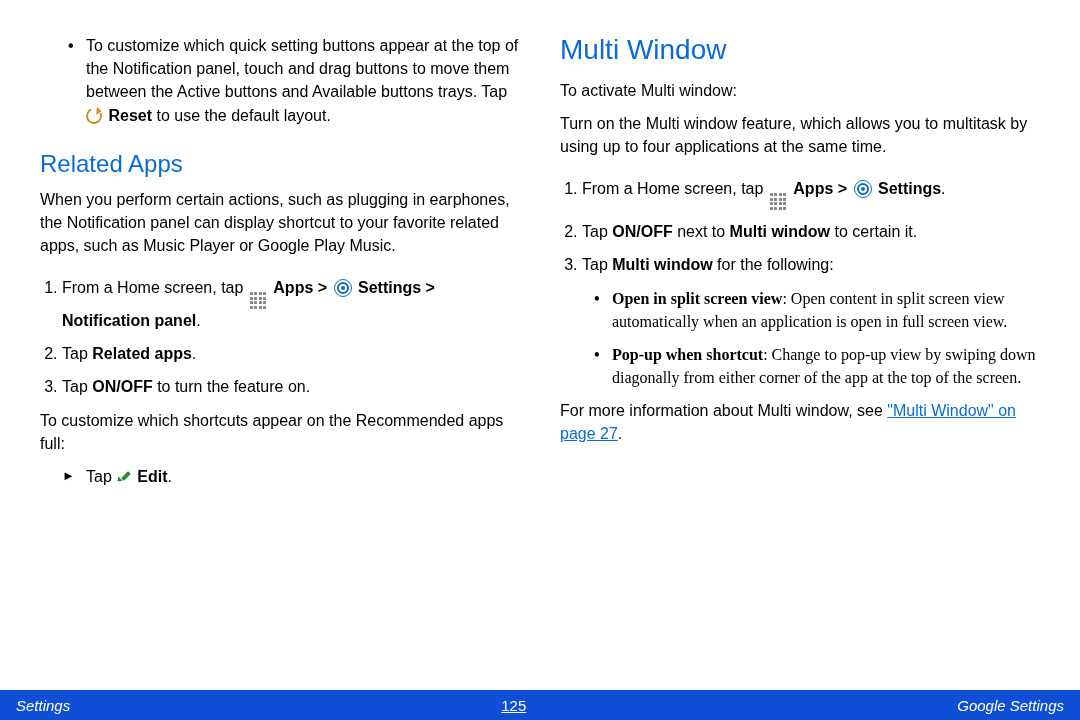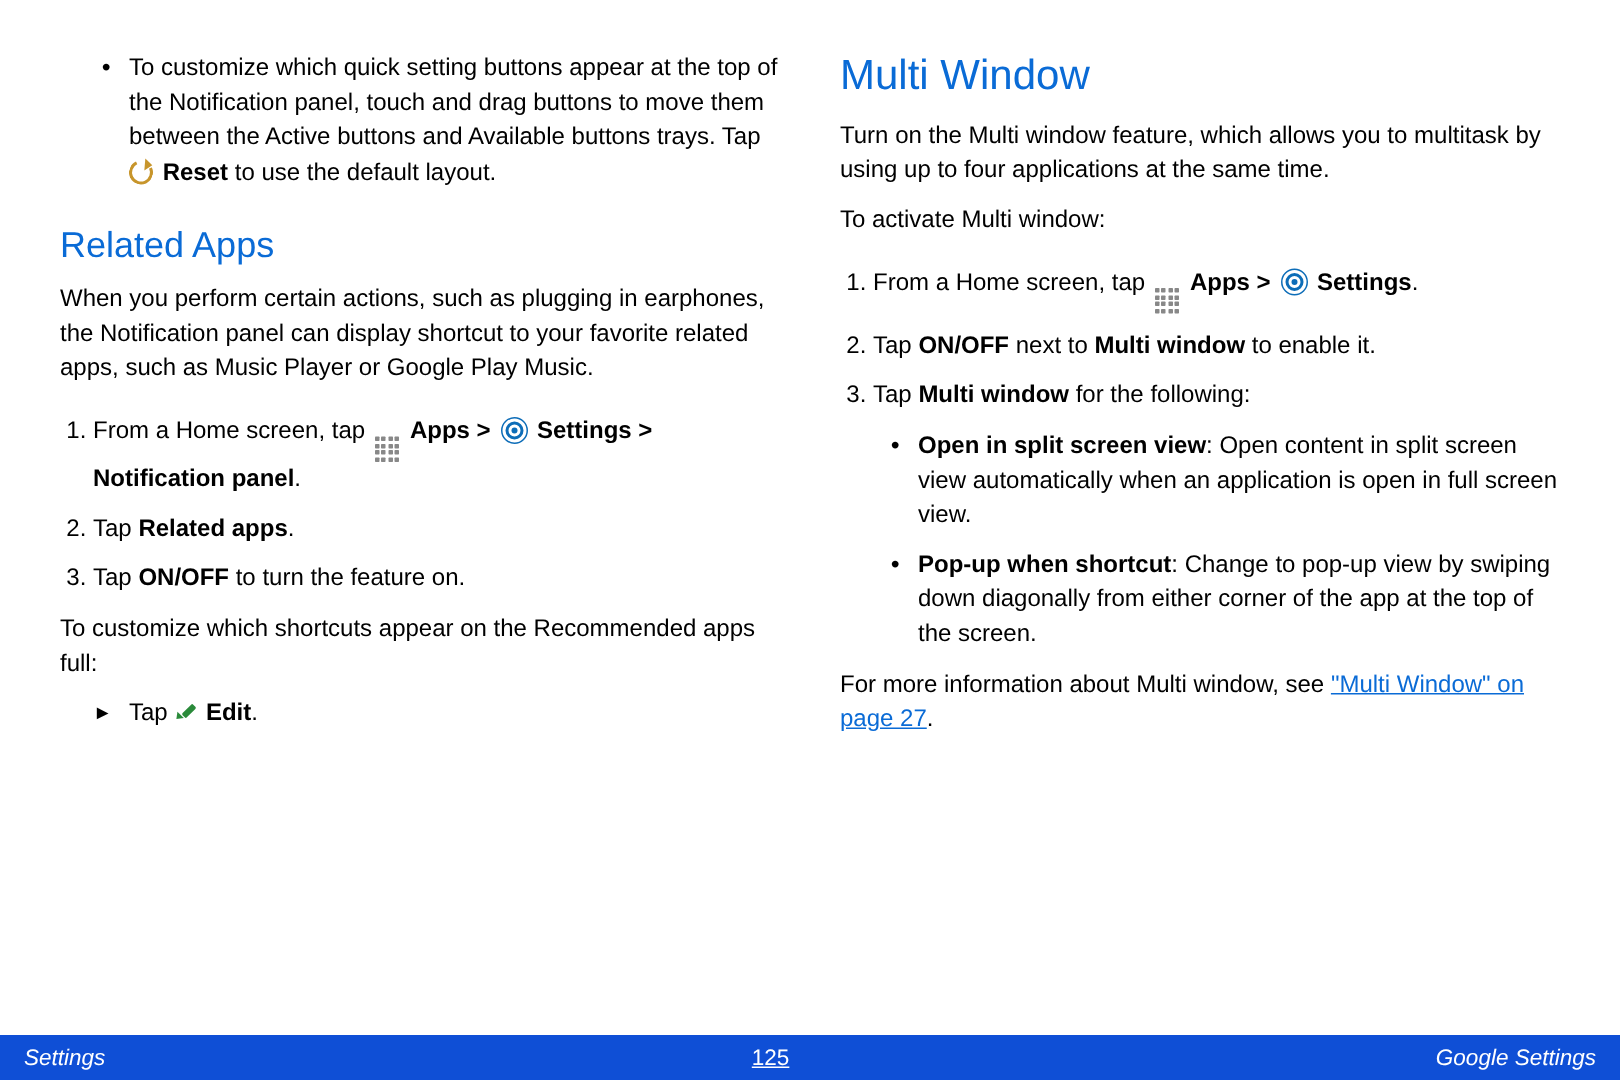--- a/index.html
+++ b/index.html
@@ -8,21 +8,21 @@
   .page { flex: 1; display: flex; padding: 30px 40px 10px 40px; gap: 40px; }
   .col { flex: 1; font-size: 16px; line-height: 1.45; color: #000; }
   h1.section { color: #0a6bd6; font-weight: 400; font-size: 28px; margin-bottom: 8px; font-family: Arial, sans-serif; }
   h2.subsection { color: #0a6bd6; font-weight: 400; font-size: 24px; margin: 20px 0 6px 0; }
   p { margin: 4px 0 10px 0; }
   ol { margin: 19px 0 10px 22px; padding: 0; }
   ol > li { margin-bottom: 10px; }
   ul.disc { list-style: none; margin: 4px 0 10px 0; }
   ul.disc > li { margin-bottom: 10px; padding-left: 46px; position: relative; }
   ul.disc > li::before { content: "•"; position: absolute; left: 28px; font-weight: bold; }
-  ul.disc.inner > li { padding-left: 30px; }
+  ul.disc.inner > li { padding-left: 30px; font-family: Liberation Serif, serif; }
   ul.disc.inner > li::before { left: 12px; }
   ul.arrow { list-style: none; margin: 4px 0 10px 0; }
   ul.arrow > li { padding-left: 46px; position: relative; }
   ul.arrow > li::before { content: "►"; position: absolute; left: 22px; font-size: 13px; top: 2px; }
   .b { font-weight: bold; }
   .link { color: #0a6bd6; text-decoration: underline; }
   
   .icon { display: inline-block; vertical-align: -3px; }
   .reset-icon { width: 16px; height: 16px; border: 2px solid #c7952b; border-radius: 50%; border-top-color: transparent; transform: rotate(20deg); position: relative; vertical-align: -3px; margin-right: 2px; }
   .reset-icon::after { content: ""; position: absolute; top: -3px; right: -1px; width: 0; height: 0; border-left: 4px solid transparent; border-right: 4px solid transparent; border-bottom: 5px solid #c7952b; transform: rotate(75deg); }
@@ -93,22 +93,22 @@
 
     <ul class="arrow">
       <li>
         <span>Tap </span><span class="edit-icon"></span><span class="b">Edit</span><span>.</span>
       </li>
     </ul>
   </div>
 
   <div class="col">
     <h1 class="section">Multi Window</h1>
+    <p>To activate Multi window:</p>
     <p>Turn on the Multi window feature, which allows you to multitask by using up to four applications at the same time.</p>
-    <p>To activate Multi window:</p>
     <ol>
       <li>
         <span>From a Home screen, tap </span><span class="apps-icon">
             <span></span>
             <span></span>
             <span></span>
             <span></span>
             <span></span>
             <span></span>
             <span></span>
@@ -119,21 +119,21 @@
             <span></span>
             <span></span>
             <span></span>
             <span></span>
             <span></span>
           </span>
         <span class="b">Apps</span><span class="b"> &gt; </span><span class="settings-icon"><span class="ring r1"></span><span class="ring r2"></span><span class="ring r3"></span></span>
         <span class="b">Settings</span><span>.</span>
       </li>
       <li>
-        <span>Tap </span><span class="b">ON/OFF</span><span> next to </span><span class="b">Multi window</span><span> to enable it.</span>
+        <span>Tap </span><span class="b">ON/OFF</span><span> next to </span><span class="b">Multi window</span><span> to certain it.</span>
       </li>
       <li>
         <span>Tap </span><span class="b">Multi window</span><span> for the following:</span>
         <ul class="disc inner" style="margin-top:10px;">
           <li>
             <span class="b">Open in split screen view</span><span>: Open content in split screen view automatically when an application is open in full screen view.</span>
           </li>
           <li>
             <span class="b">Pop-up when shortcut</span><span>: Change to pop-up view by swiping down diagonally from either corner of the app at the top of the screen.</span>
           </li>

